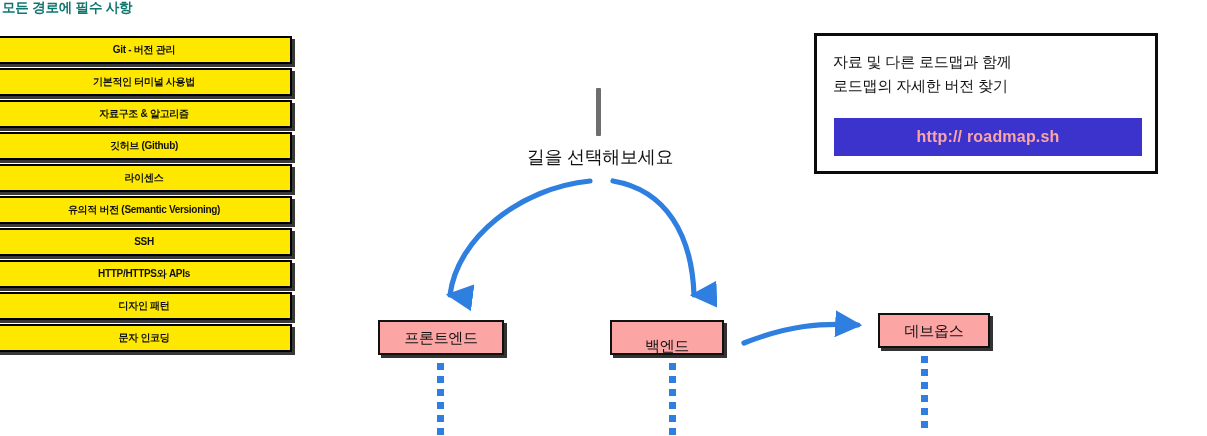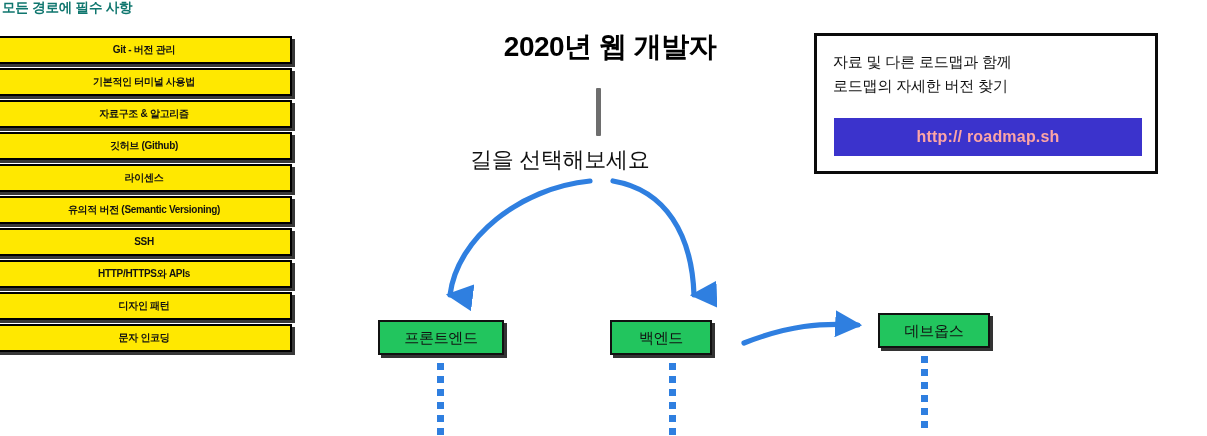--- a/index.html
+++ b/index.html
@@ -77,58 +77,58 @@
     width: 5px;
     height: 48px;
     background: #6E6E6E;
     border-radius: 1px;
   }
   #choose-path {
     position: absolute;
     left: 470px;
     top: 145px;
     width: 260px;
-    text-align: left;
-    font-size: 22px;
+    text-align: center;
+    font-size: 18px;
     letter-spacing: -0.3px;
     white-space: nowrap;
     color: #111111;
   }
 
   
   #arrow-layer {
     position: absolute;
     left: 0;
     top: 0;
     width: 1207px;
     height: 436px;
     pointer-events: none;
   }
 
   
   .path-box {
     position: absolute;
     height: 35px;
-    background: #22c55e;
+    background: #fca5a5;
     border: 2.5px solid #111111;
     box-sizing: border-box;
     box-shadow: 3px 3px 0 0 rgba(0,0,0,0.80);
     display: flex;
     align-items: center;
     justify-content: center;
   }
   .path-label {
     font-size: 15px;
     color: #111111;
     letter-spacing: -0.3px;
     white-space: nowrap;
     line-height: 1;
   }
   #path-box-frontend { left: 378px; top: 320px; width: 126px; }
-  #path-box-backend  { left: 610px; top: 320px; width: 102px; }
+  #path-box-backend  { left: 610px; top: 320px; width: 114px; align-items: flex-end; }
   #path-box-devops   { left: 878px; top: 313px; width: 112px; }
 
   .dotted-trail {
     position: absolute;
     width: 7px;
   }
   .dotted-trail i {
     display: block;
     width: 7px;
     height: 7px;
@@ -213,21 +213,20 @@
       <span class="essential-label">HTTP/HTTPS와 APIs</span>
     </div>
     <div class="essential-item">
       <span class="essential-label">디자인 패턴</span>
     </div>
     <div class="essential-item">
       <span class="essential-label">문자 인코딩</span>
     </div>
   </div>
 
-  <div id="main-title">2020년 웹 개발자</div>
   <div id="title-stem"></div>
   <div id="choose-path">길을 선택해보세요</div>
 
   <svg id="arrow-layer" viewBox="0 0 1207 436">
     <defs>
       <marker id="arrowhead-down" markerWidth="5.2" markerHeight="5.2" refX="2.6" refY="4.4" orient="auto">
         <path d="M0,0 L5.2,0 L2.6,5.2 Z" fill="#2F7FE0"></path>
       </marker>
       <marker id="arrowhead-right" markerWidth="5.2" markerHeight="5.2" refX="4.4" refY="2.6" orient="auto">
         <path d="M0,0 L5.2,2.6 L0,5.2 Z" fill="#2F7FE0"></path>

